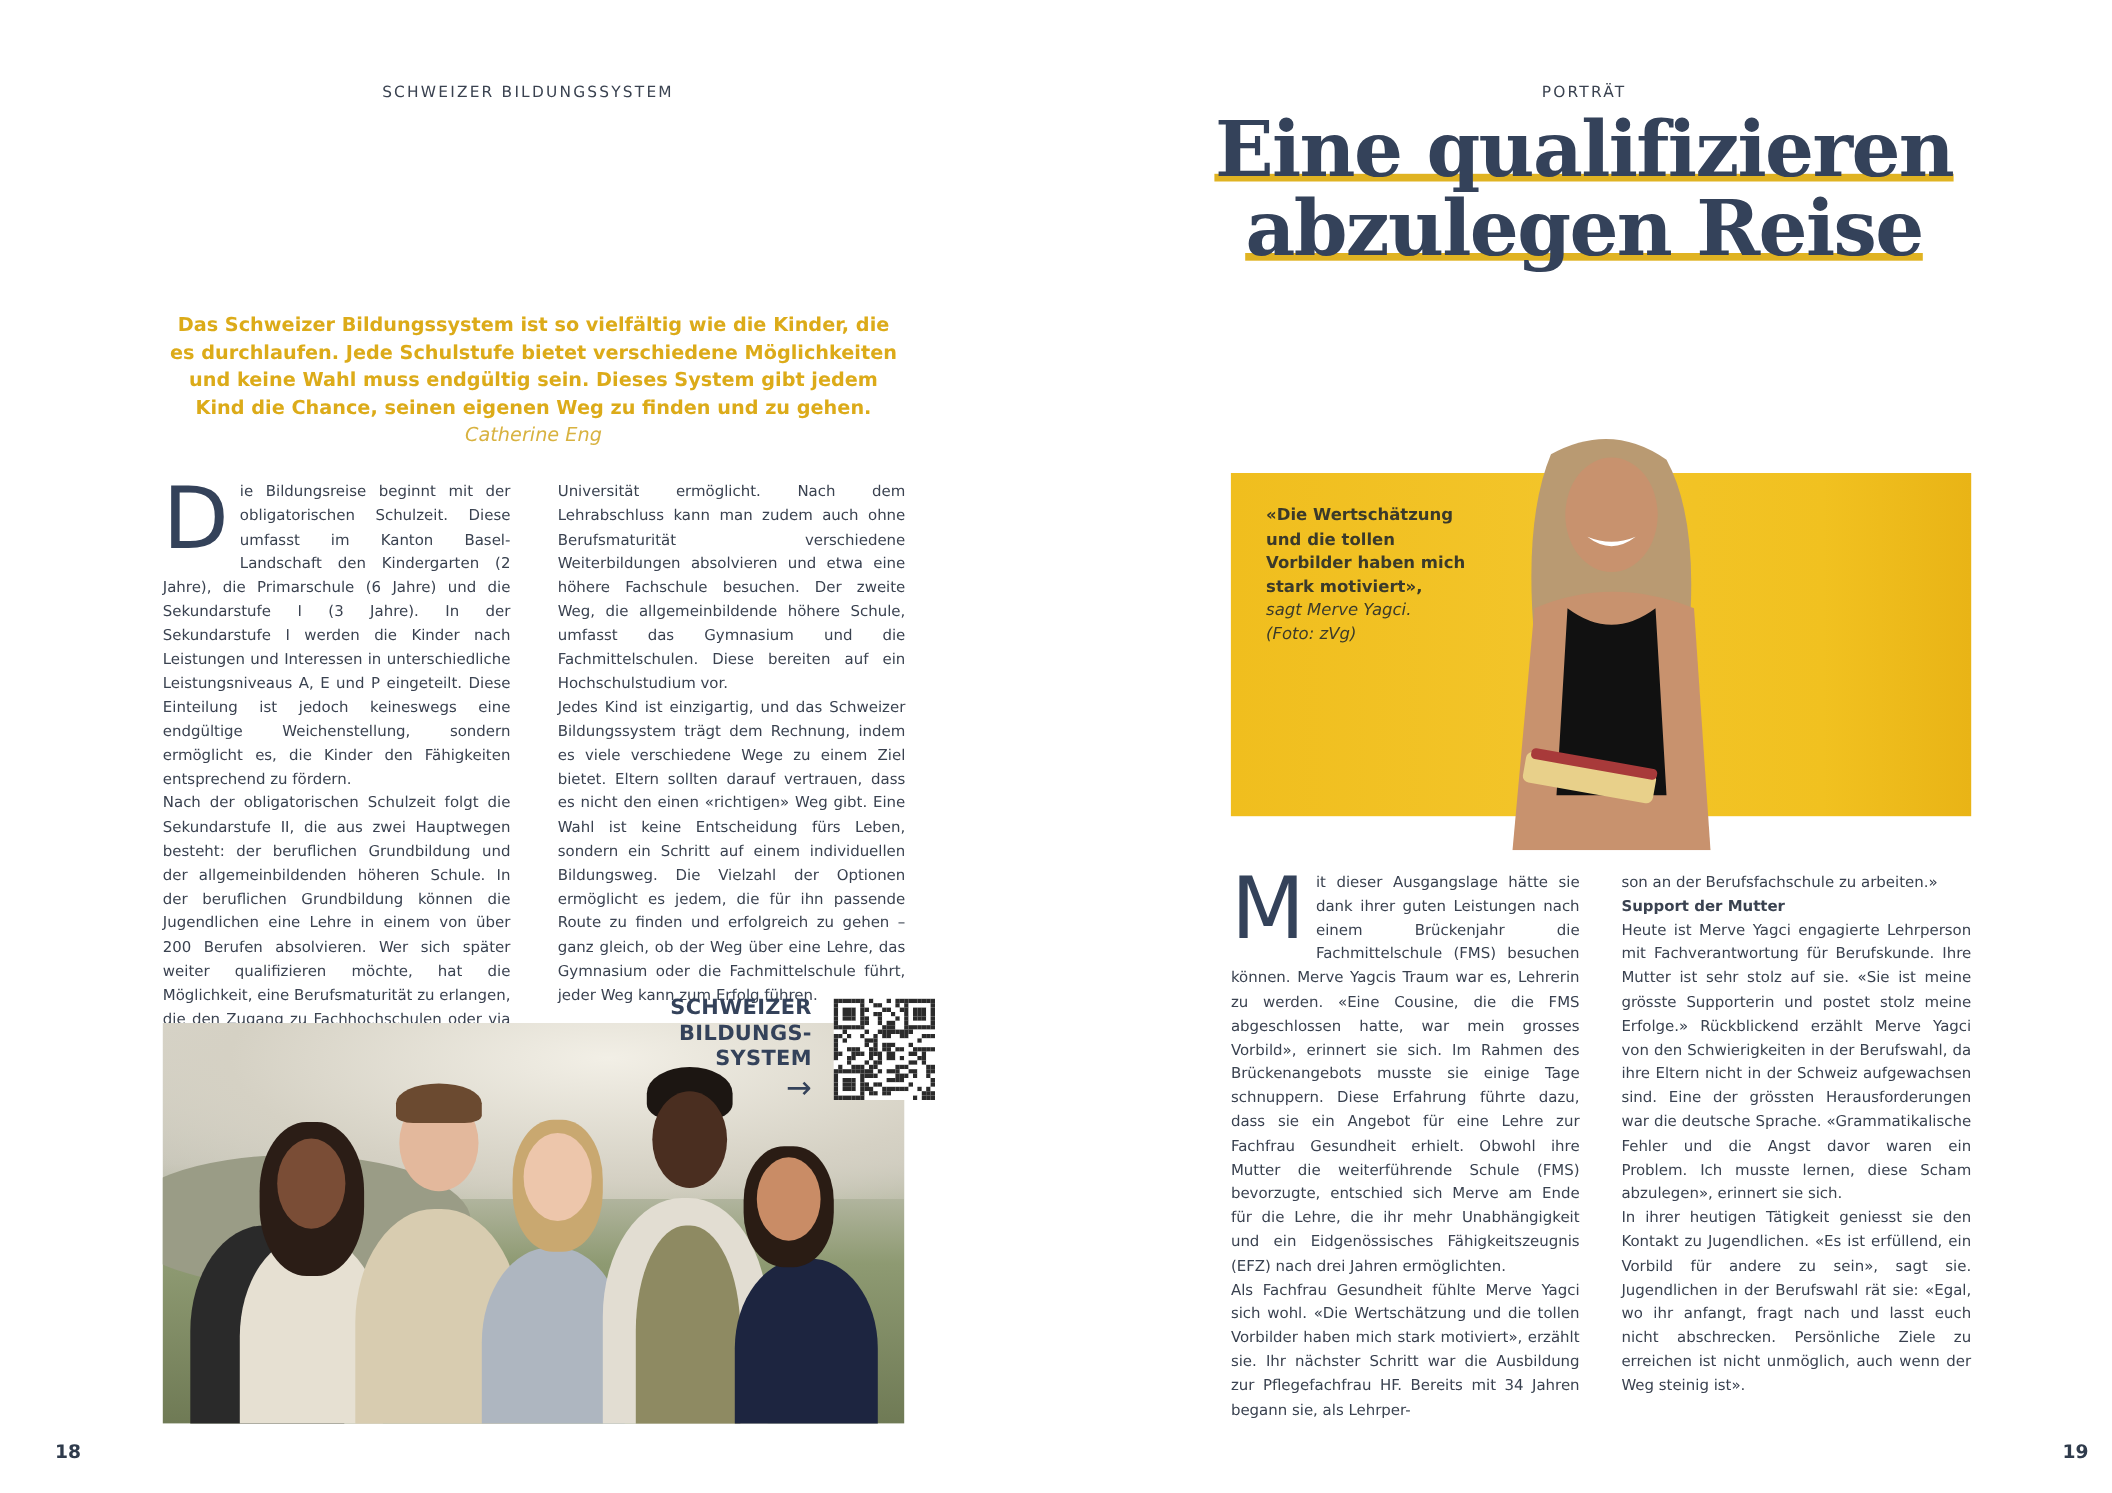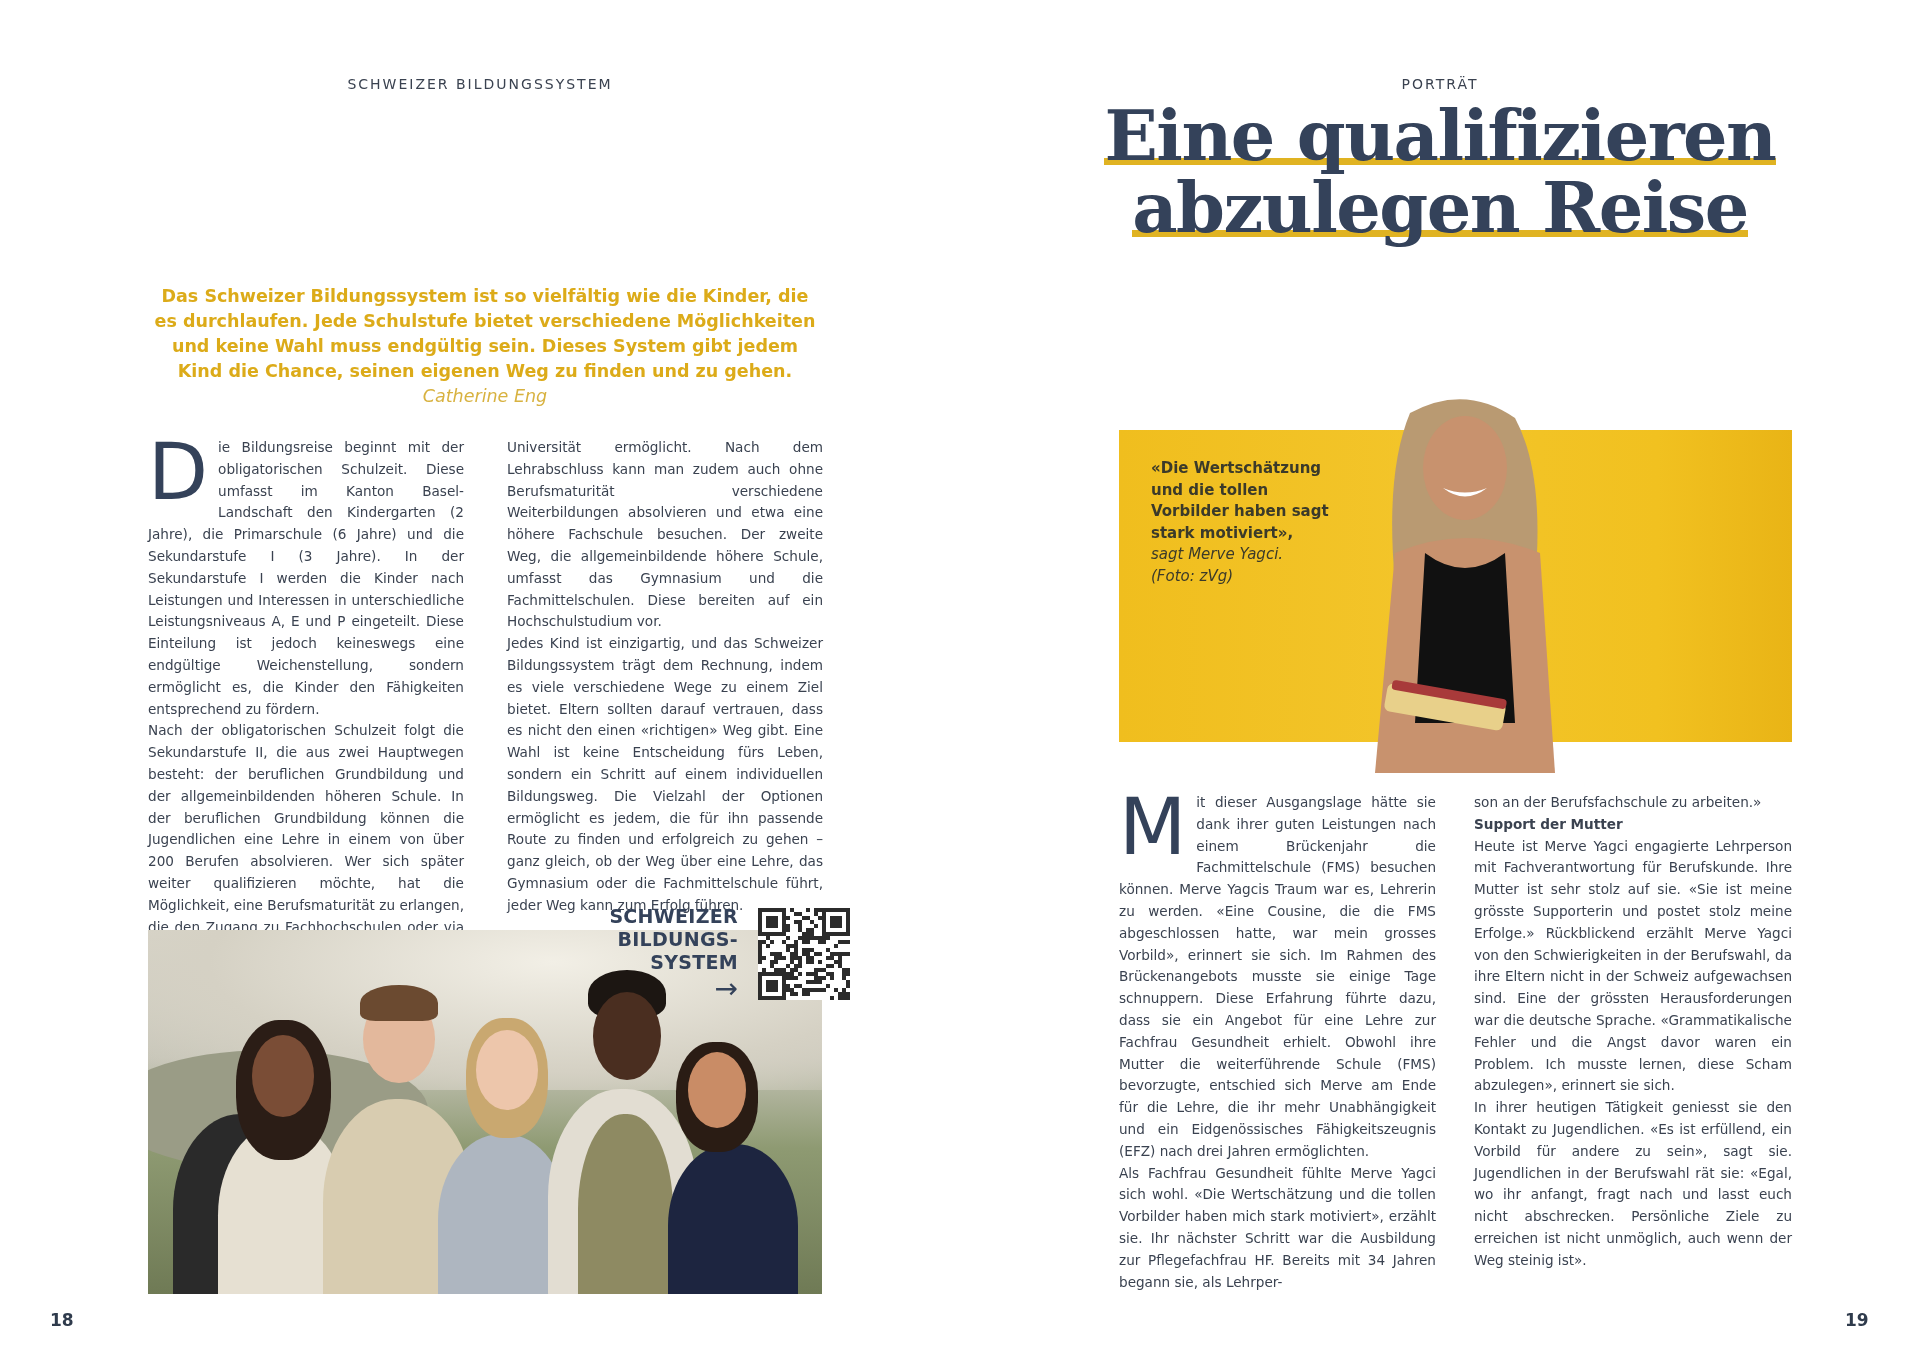--- a/index.html
+++ b/index.html
@@ -640,21 +640,21 @@
   <div class="kicker">PORTRÄT</div>
 
   <h1 class="title" style="font-size:70px;">
     <span class="line"><span class="ul">Eine qualifizieren</span></span>
     <span class="line"><span class="ul">abzulegen Reise</span></span>
   </h1>
 
 
   <div class="portrait-box">
     <div class="quote">
-      <span class="q">«Die Wertschätzung und die tollen Vorbilder haben sagt stark motiviert»,</span><br>
+      <span class="q">«Die Wertschätzung und die tollen Vorbilder haben mich stark motiviert»,</span><br>
       <span class="attr">sagt Merve Yagci.</span><br>
       <span class="attr">(Foto: zVg)</span>
     </div>
   </div>
 
   <svg class="woman" viewBox="0 0 220 380">
     <path d="M55 20 Q110 -10 160 25 Q190 80 180 190 L150 200 L70 200 L40 190 Q30 80 55 20 Z" fill="#b99a72"></path>
     <ellipse cx="110" cy="75" rx="42" ry="52" fill="#c8926e"></ellipse>
     <path d="M88 95 Q110 112 132 95 Q110 104 88 95 Z" fill="#ffffff"></path>
     <path d="M40 160 Q110 130 185 160 L200 380 L20 380 Z" fill="#c8926e"></path>
@@ -668,14 +668,14 @@
     <p>Als Fachfrau Gesundheit fühlte Merve Yagci sich wohl. «Die Wertschätzung und die tollen Vorbilder haben mich stark motiviert», erzählt sie. Ihr nächster Schritt war die Ausbildung zur Pflegefachfrau HF. Bereits mit 34 Jahren begann sie, als Lehrper-</p>
   </div>
 
   <div class="body-col" style="left:514px; top:792px; width:318px;">
     <p>son an der Berufsfachschule zu arbeiten.»</p>
     <p class="subhead">Support der Mutter</p>
     <p>Heute ist Merve Yagci engagierte Lehrperson mit Fachverantwortung für Berufskunde. Ihre Mutter ist sehr stolz auf sie. «Sie ist meine grösste Supporterin und postet stolz meine Erfolge.» Rückblickend erzählt Merve Yagci von den Schwierigkeiten in der Berufswahl, da ihre Eltern nicht in der Schweiz aufgewachsen sind. Eine der grössten Herausforderungen war die deutsche Sprache. «Grammatikalische Fehler und die Angst davor waren ein Problem. Ich musste lernen, diese Scham abzulegen», erinnert sie sich.</p>
     <p>In ihrer heutigen Tätigkeit geniesst sie den Kontakt zu Jugendlichen. «Es ist erfüllend, ein Vorbild für andere zu sein», sagt sie. Jugendlichen in der Berufswahl rät sie: «Egal, wo ihr anfangt, fragt nach und lasst euch nicht abschrecken. Persönliche Ziele zu erreichen ist nicht unmöglich, auch wenn der Weg steinig ist».</p>
   </div>
 
-  <div class="page-num" style="left:885px;">19</div>
+  <div class="page-num" style="left:915px;">19</div>
 </section>
 
 </body></html>

